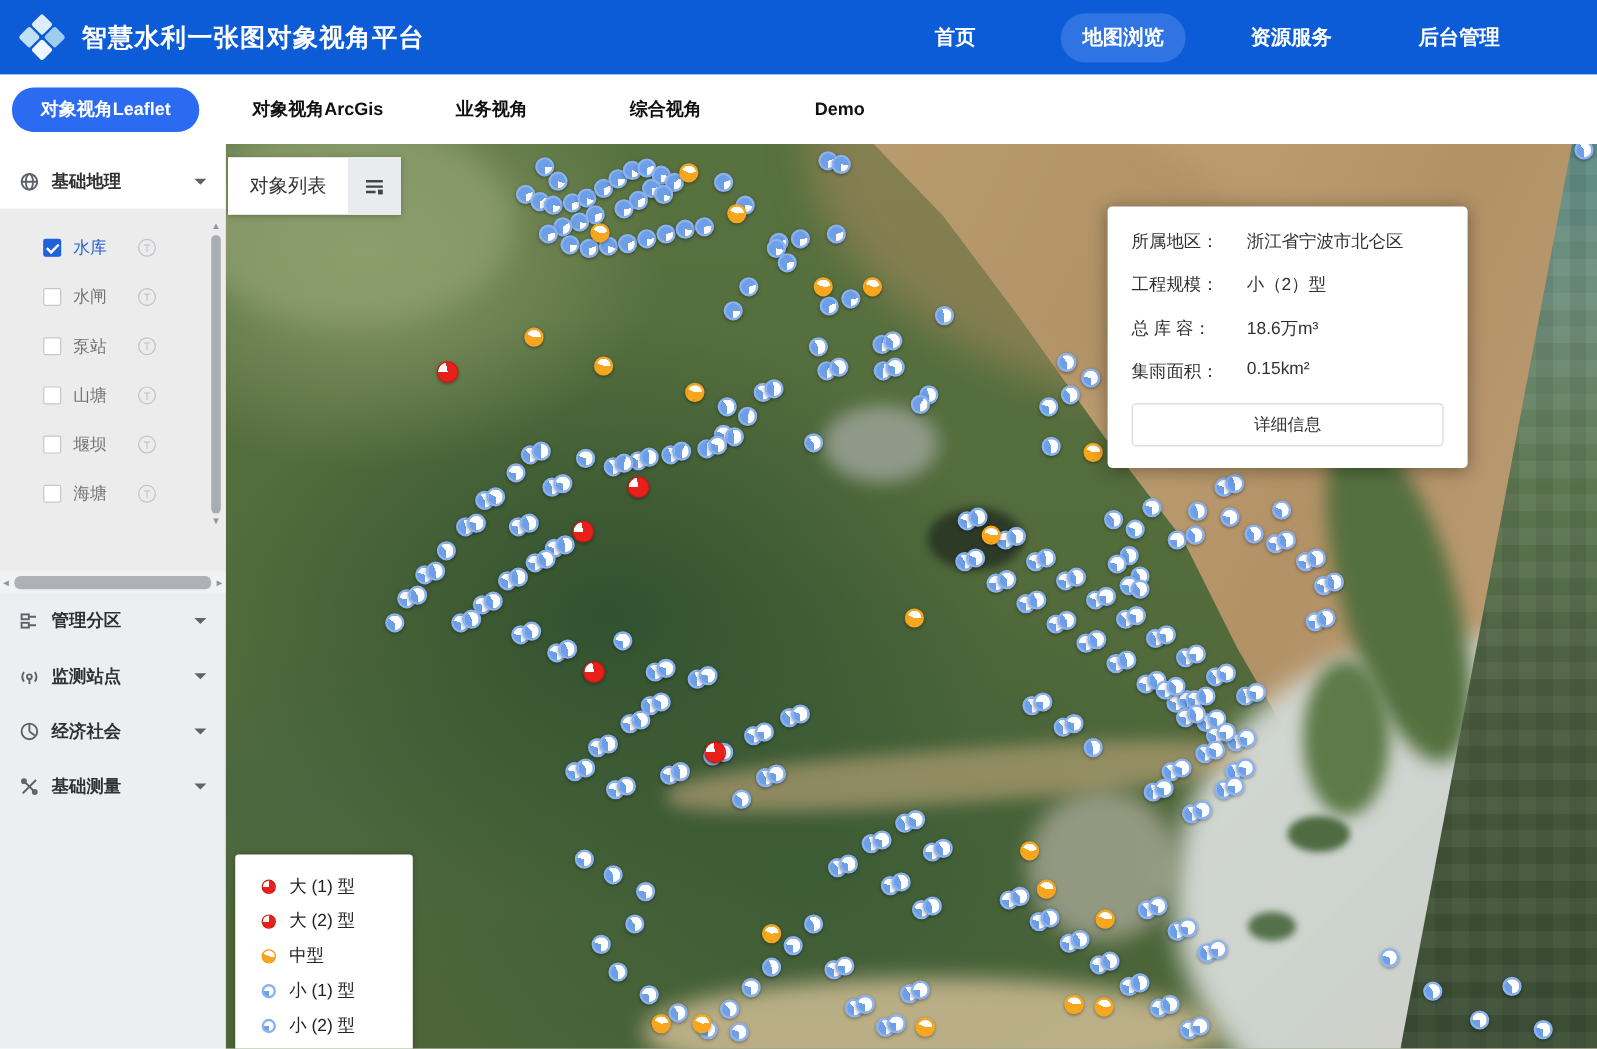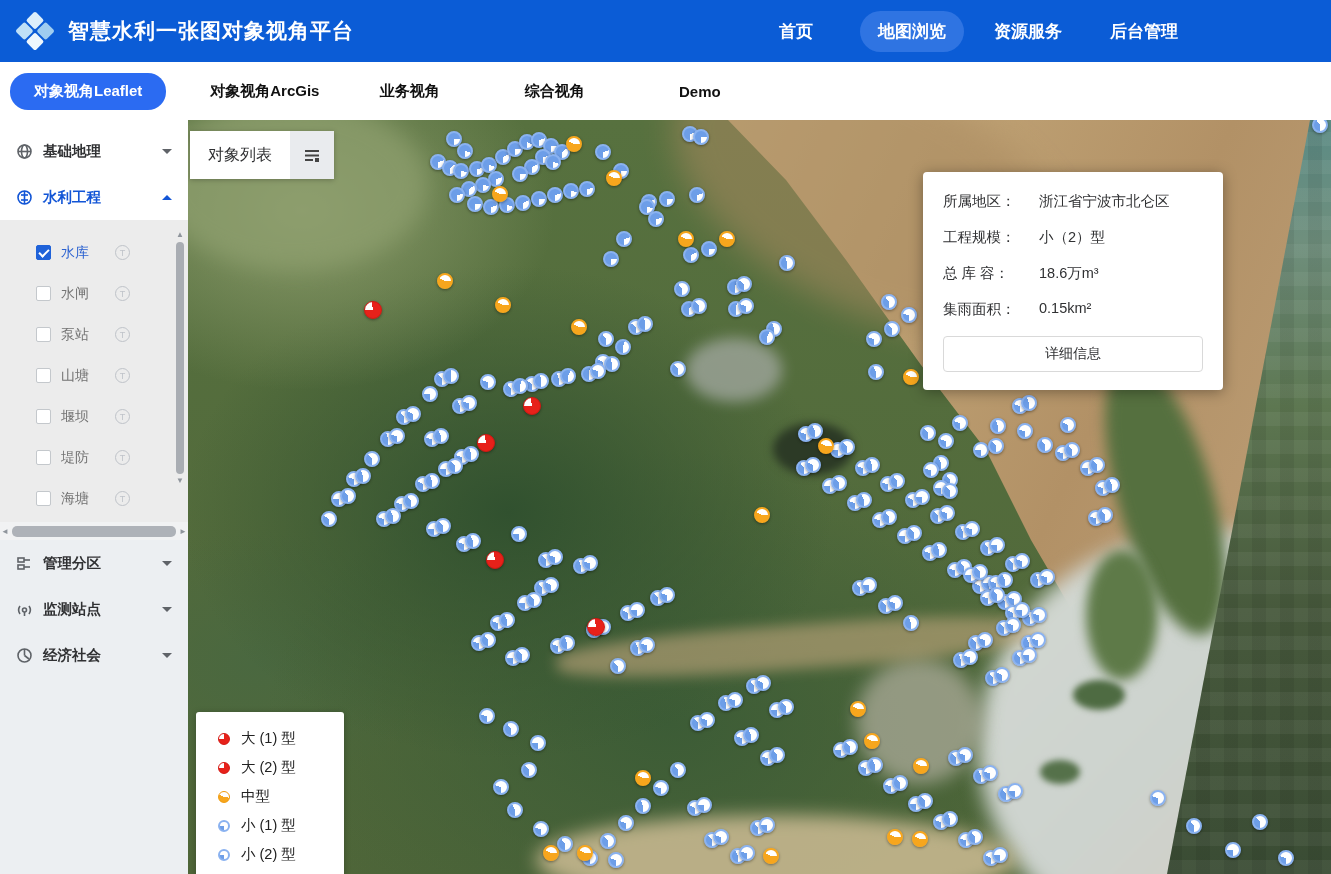--- a/index.html
+++ b/index.html
@@ -2,21 +2,21 @@
 <html><head>
 <meta charset="utf-8">
 <style>
   * { margin:0; padding:0; box-sizing:border-box; }
   html,body { width:1331px; height:874px; overflow:hidden; font-family:"Liberation Sans","DejaVu Sans",sans-serif; background:#fff; position:relative; }
 
   
   .header { position:absolute; left:0; top:0; width:1331px; height:62px; background:#0b5cd6; display:flex; align-items:center; z-index:60; }
   .logo { width:42px; height:42px; margin-left:14px; flex:0 0 auto; }
   .app-title { color:#fff; font-size:21px; font-weight:bold; margin-left:12px; letter-spacing:1px; }
-  .top-nav { position:absolute; left:738px; top:0; height:62px; display:flex; align-items:center; }
+  .top-nav { position:absolute; left:738px; top:0; height:62px; display:flex; align-items:center;gap:24px; }
   .top-nav .tn-item { width:116px; text-align:center; color:#fff; font-size:17px; font-weight:bold; cursor:pointer; }
   .top-nav .tn-item.active { background:#2f74e2; border-radius:22px; padding:9px 0; width:104px; margin:0 6px; }
 
   
   .subnav { position:absolute; left:0; top:62px; width:1331px; height:58px; background:#fff; display:flex; align-items:center; z-index:55; }
   .sn-pill { margin-left:10px; background:#2b6bf2; color:#fff; font-size:15px; font-weight:bold; padding:9px 24px; border-radius:18px; cursor:pointer; }
   .sn-item { width:145px; text-align:center; font-size:15px; font-weight:bold; color:#111; cursor:pointer; }
 
   
   .sidebar { position:absolute; left:0; top:120px; width:188px; height:754px; background:#eceff2; z-index:50; }
@@ -152,32 +152,20 @@
       <span class="gicon">
         <svg viewBox="0 0 17 17">
             <circle cx="8.5" cy="8.5" r="6.5"></circle>
             <ellipse cx="8.5" cy="8.5" rx="3" ry="6.5"></ellipse>
             <line x1="2" y1="8.5" x2="15" y2="8.5"></line>
           </svg>
       </span>
       <span class="g-label">基础地理</span>
       <span class="caret"></span>
     </div>
-    <div class="group active">
-      <span class="gicon">
-        <svg viewBox="0 0 17 17">
-            <circle cx="8.5" cy="8.5" r="6.5"></circle>
-            <line x1="8.5" y1="2" x2="8.5" y2="15"></line>
-            <line x1="5" y1="6" x2="12" y2="6"></line>
-            <line x1="5" y1="11" x2="12" y2="11"></line>
-          </svg>
-      </span>
-      <span class="g-label">水利工程</span>
-      <span class="caret"></span>
-    </div>
   </div>
 
   <div class="submenu">
     <div class="sub-item checked">
       <span class="cb checked"></span>
       <span class="s-label">水库</span>
       <span class="ticon"></span>
     </div>
     <div class="sub-item">
       <span class="cb"></span>
@@ -190,25 +178,20 @@
       <span class="ticon"></span>
     </div>
     <div class="sub-item">
       <span class="cb"></span>
       <span class="s-label">山塘</span>
       <span class="ticon"></span>
     </div>
     <div class="sub-item">
       <span class="cb"></span>
       <span class="s-label">堰坝</span>
-      <span class="ticon"></span>
-    </div>
-    <div class="sub-item">
-      <span class="cb"></span>
-      <span class="s-label">堤防</span>
       <span class="ticon"></span>
     </div>
     <div class="sub-item">
       <span class="cb"></span>
       <span class="s-label">海塘</span>
       <span class="ticon"></span>
     </div>
     <div class="vscroll">
       <div class="arrow">▲</div>
       <div class="vthumb"></div>
@@ -247,20 +230,32 @@
   </div>
   <div class="group">
     <span class="gicon">
       <svg viewBox="0 0 17 17">
           <circle cx="8.5" cy="8.5" r="6.5"></circle>
           <path d="M8.5 8.5 L8.5 2"></path>
           <path d="M8.5 8.5 L13 12"></path>
         </svg>
     </span>
     <span class="g-label">经济社会</span>
+    <span class="caret"></span>
+  </div>
+  <div class="group">
+    <span class="gicon">
+      <svg viewBox="0 0 17 17">
+          <line x1="3" y1="14" x2="14" y2="3"></line>
+          <line x1="3" y1="3" x2="14" y2="14"></line>
+          <circle cx="4" cy="4" r="1.6"></circle>
+          <circle cx="13" cy="13" r="1.6"></circle>
+        </svg>
+    </span>
+    <span class="g-label">基础测量</span>
     <span class="caret"></span>
   </div>
 </div>
 
 <div class="map">
   <div class="bay"></div>
   <div class="blob bay-streak"></div>
   <div class="blob lower-bay"></div>
   <div class="blob fields-tl"></div>
   <div class="blob dark-lake"></div>

